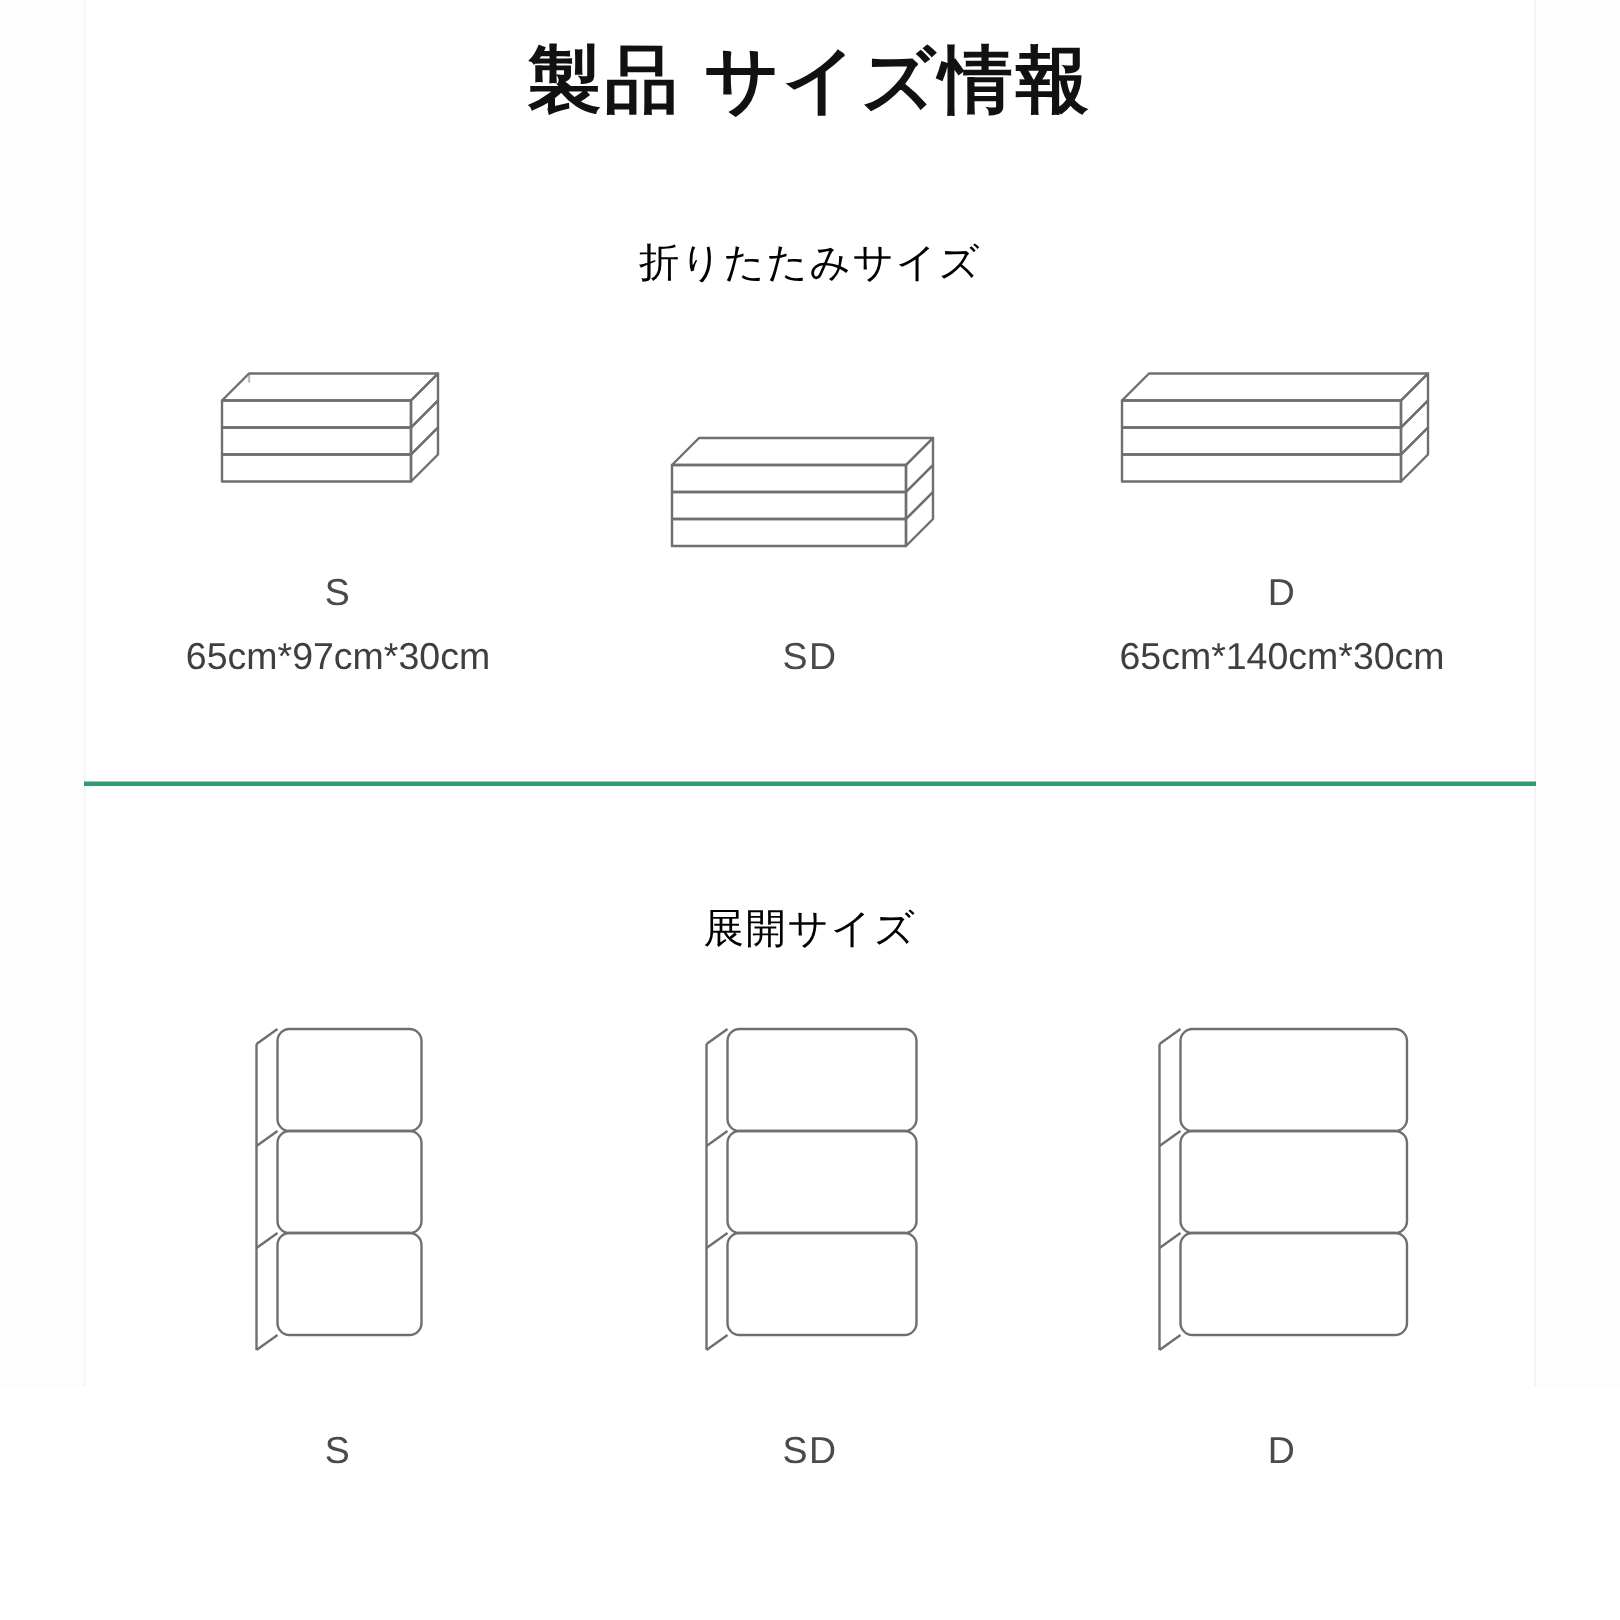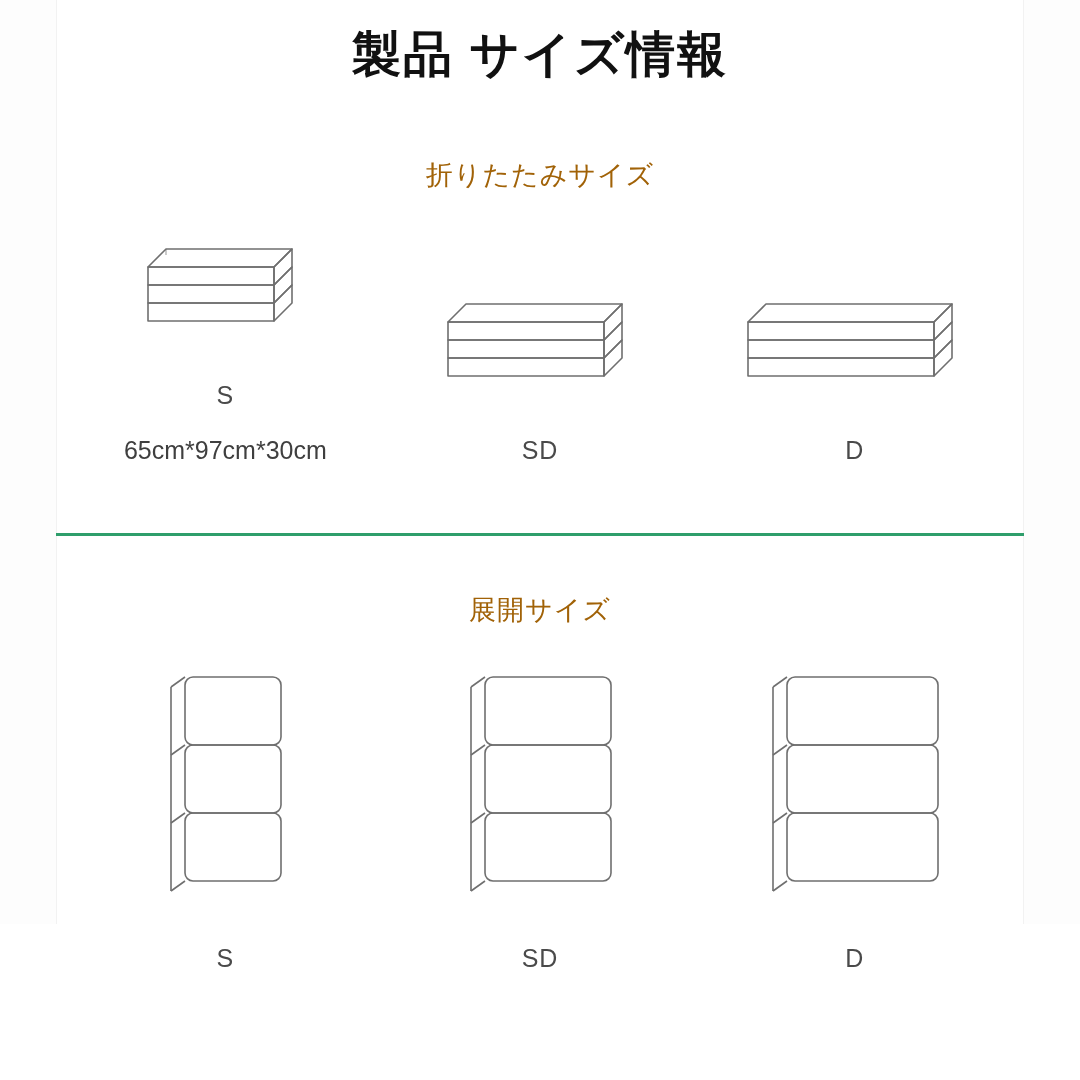--- a/index.html
+++ b/index.html
@@ -55,26 +55,26 @@
     margin: 0;
     padding-top: 24px;
     line-height: 1.25;
   }
   .section {
     position: relative;
   }
   .section-title {
     text-align: center;
     font-size: 27px;
-    color: #a16207;
+    color: #000000;
     letter-spacing: 1px;
     font-weight: normal;
   }
   .sec1 .section-title { padding-top: 72px; }
-  .sec2 .section-title { padding-top: 56px; }
+  .sec2 .section-title { padding-top: 56px; margin-top: 21px; }
 
   .divider {
     width: 968px;
     height: 3px;
     background: #2e9e6b;
     margin: 0 auto;
   }
   .divider-wrap { padding-top: 68px; }
 
   .cards {
@@ -105,21 +105,21 @@
     justify-content: center;
   }
   .label {
     margin-top: 34px;
     font-size: 25px;
     color: #4a4a4a;
     letter-spacing: 1px;
   }
   .sec2 .label { margin-top: 30px; }
   .dims {
-    margin-top: 26px;
+    margin-top: 14px;
     font-size: 25px;
     color: #3f3f3f;
     letter-spacing: 0px;
     white-space: nowrap;
   }
   svg { display: block; }
 </style>
 </head>
 <body>
 
@@ -171,20 +171,21 @@
               <path d="M8 30 L26 12 L212 12 L194 30 Z"></path>
               <path d="M8 30 L194 30 L194 48 L8 48 Z"></path>
               <path d="M194 30 L212 12 L212 30 L194 48 Z"></path>
               <path d="M8 48 L194 48 L194 66 L8 66 Z"></path>
               <path d="M194 48 L212 30 L212 48 L194 66 Z"></path>
               <path d="M8 66 L194 66 L194 84 L8 84 Z"></path>
               <path d="M194 66 L212 48 L212 66 L194 84 Z"></path>
             </svg>
           </div>
           <div class="label">D</div>
+          <div class="dims">65cm*140cm*30cm</div>
         </div>
 
       </div>
     </div>
 
     <div class="divider-wrap">
       <div class="divider"></div>
     </div>
 
     <div class="section sec2">

